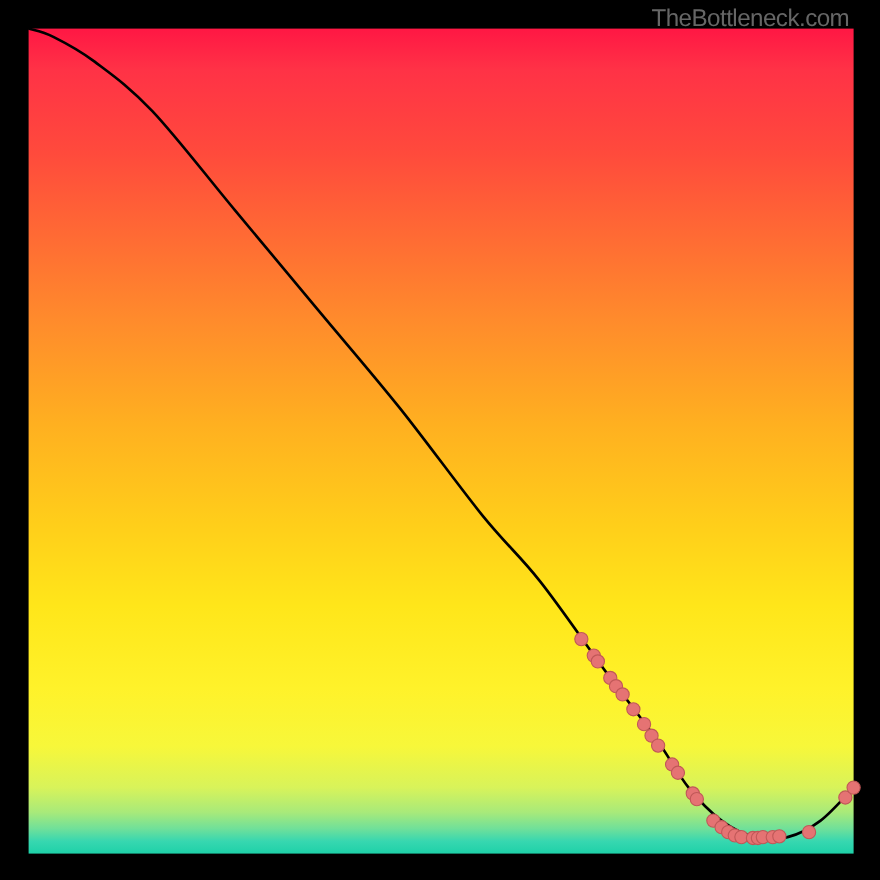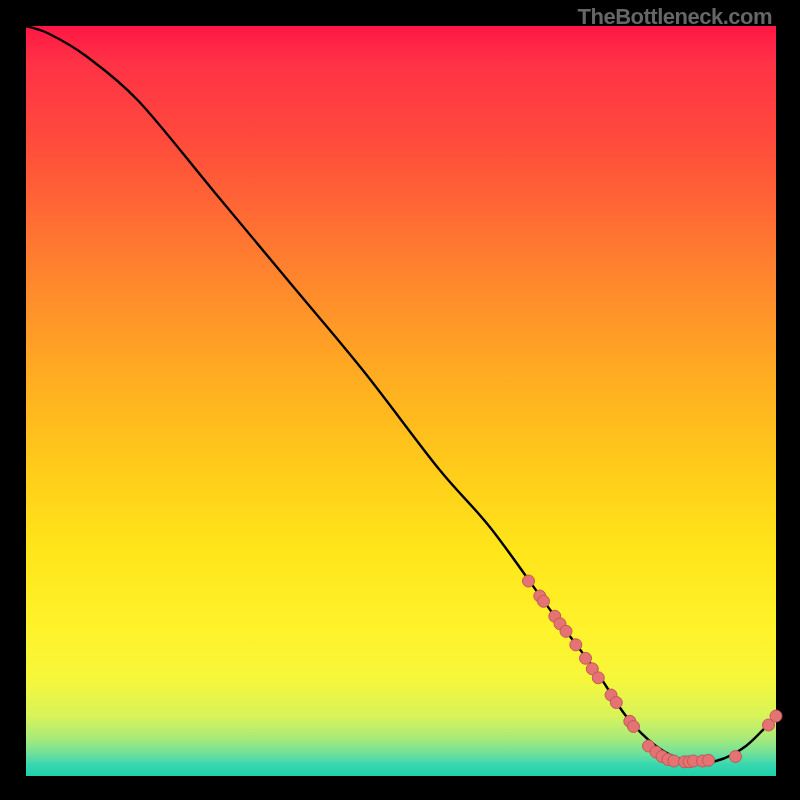--- a/index.html
+++ b/index.html
@@ -17,21 +17,21 @@
     height: 800px;
     background: #000;
   }
   .watermark {
     position: absolute;
     top: 4px;
     right: 28px;
     color: #666;
     font-size: 22px;
     letter-spacing: -0.5px;
-    font-weight: 700;
+    font-weight: 400;
   }
   .plot {
     position: absolute;
     left: 26px;
     top: 26px;
     width: 750px;
     height: 750px;
     
     background: linear-gradient(
       to bottom,

